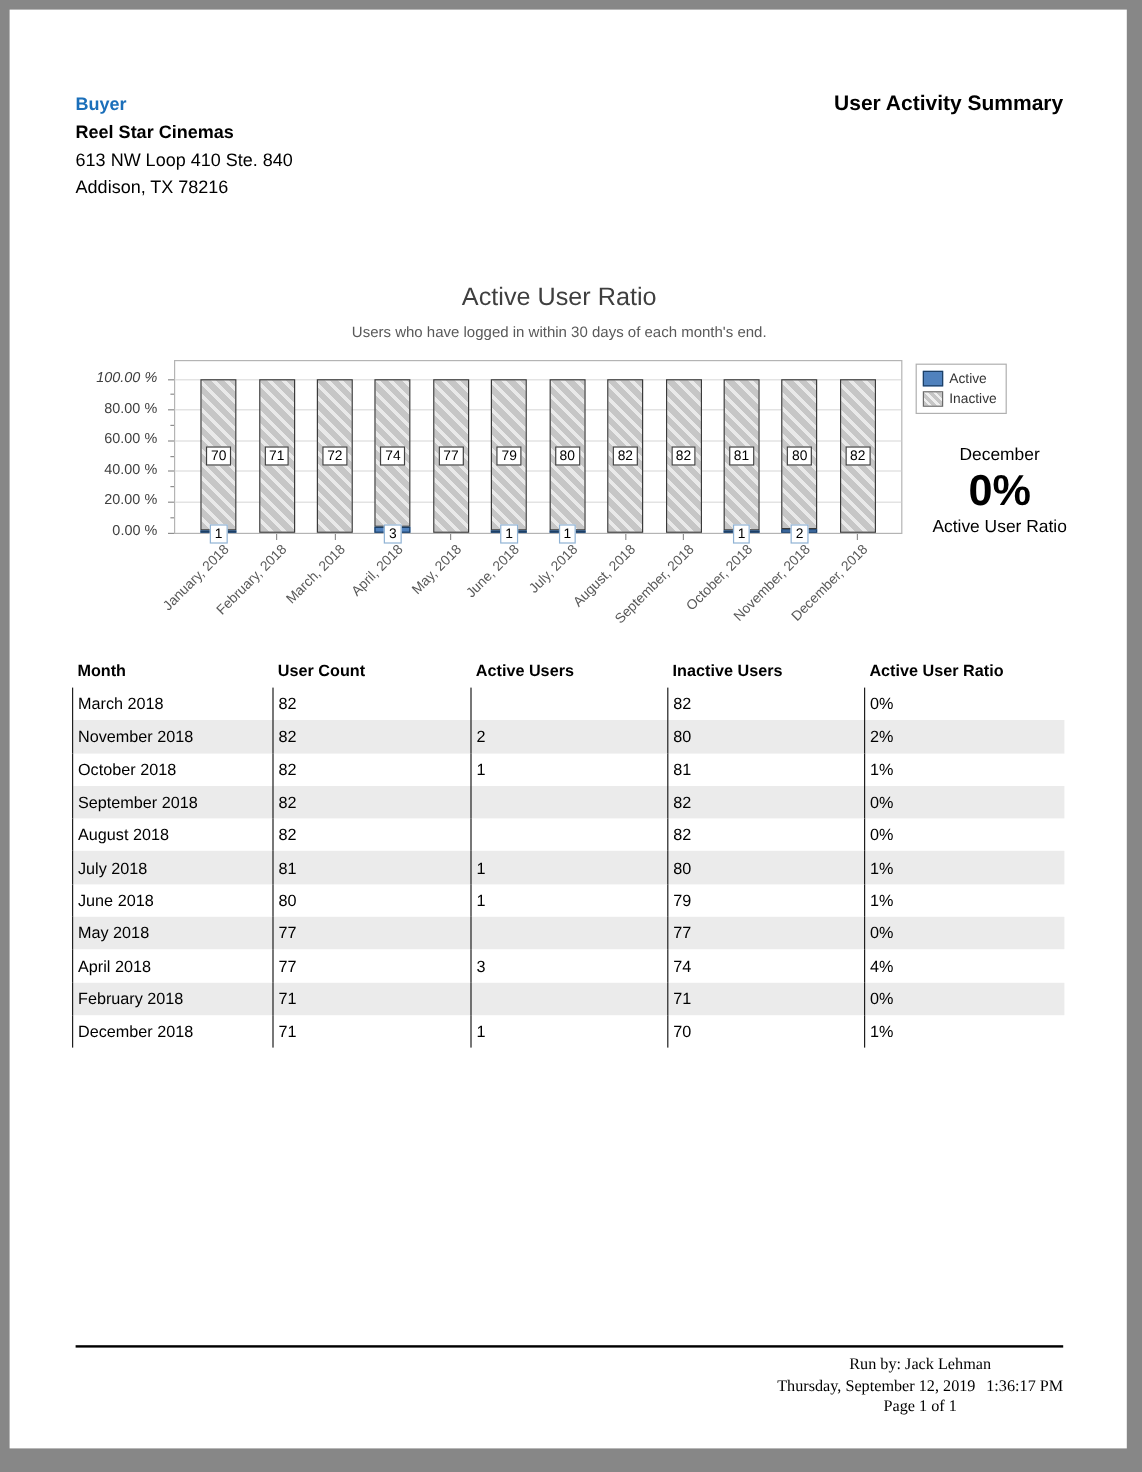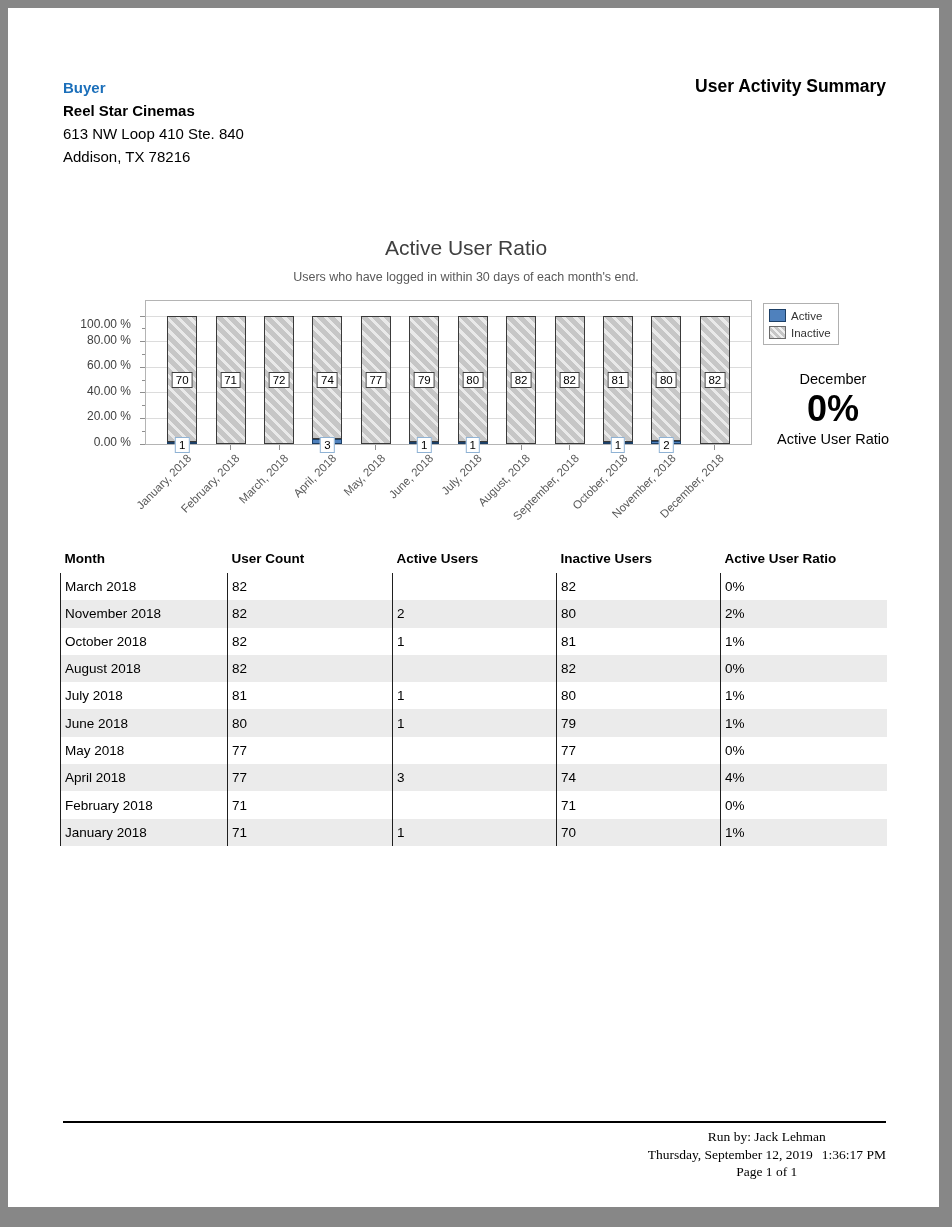--- a/index.html
+++ b/index.html
@@ -76,21 +76,21 @@
     <div class="buyer-name">Reel Star Cinemas</div>
     <div>613 NW Loop 410 Ste. 840</div>
     <div>Addison, TX 78216</div>
   </div>
   <div class="report-title">User Activity Summary</div>
 
   <div class="chart-title">Active User Ratio</div>
   <div class="chart-subtitle">Users who have logged in within 30 days of each month's end.</div>
 
   <div class="ylabels" id="ylabels">
-      <div class="ylabel" style="top: 17px;">100.00 %</div>
+      <div class="ylabel" style="top: 7px; font-style: italic;">100.00 %</div>
       <div class="ylabel" style="top: 32.6px;">80.00 %</div>
       <div class="ylabel" style="top: 58.2px;">60.00 %</div>
       <div class="ylabel" style="top: 83.8px;">40.00 %</div>
       <div class="ylabel" style="top: 109.4px;">20.00 %</div>
       <div class="ylabel" style="top: 135px;">0.00 %</div>
     </div>
   <div class="plot" id="plot">
       <div class="gridline" style="top: 14.5px;"></div>
       <div class="gridline" style="top: 40.1px;"></div>
       <div class="gridline" style="top: 65.7px;"></div>
@@ -244,20 +244,27 @@
           <td>2%</td>
         </tr>
         <tr>
           <td>October 2018</td>
           <td>82</td>
           <td>1</td>
           <td>81</td>
           <td>1%</td>
         </tr>
         <tr>
+          <td>September 2018</td>
+          <td>82</td>
+          <td></td>
+          <td>82</td>
+          <td>0%</td>
+        </tr>
+        <tr>
           <td>August 2018</td>
           <td>82</td>
           <td></td>
           <td>82</td>
           <td>0%</td>
         </tr>
         <tr>
           <td>July 2018</td>
           <td>81</td>
           <td>1</td>
@@ -286,21 +293,21 @@
           <td>4%</td>
         </tr>
         <tr>
           <td>February 2018</td>
           <td>71</td>
           <td></td>
           <td>71</td>
           <td>0%</td>
         </tr>
         <tr>
-          <td>January 2018</td>
+          <td>December 2018</td>
           <td>71</td>
           <td>1</td>
           <td>70</td>
           <td>1%</td>
         </tr>
       </tbody>
   </table>
 
   <div class="footer-rule"></div>
   <div class="footer-text">

